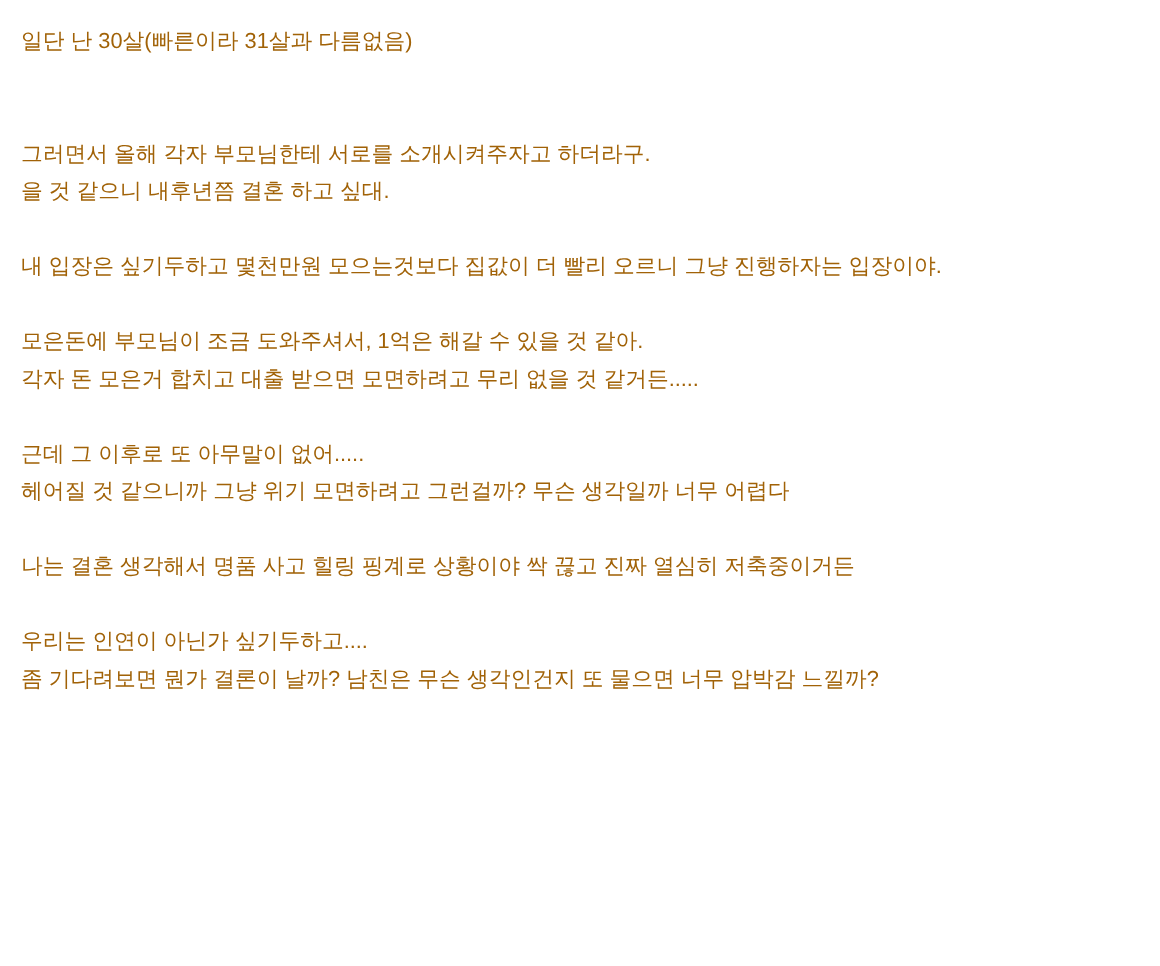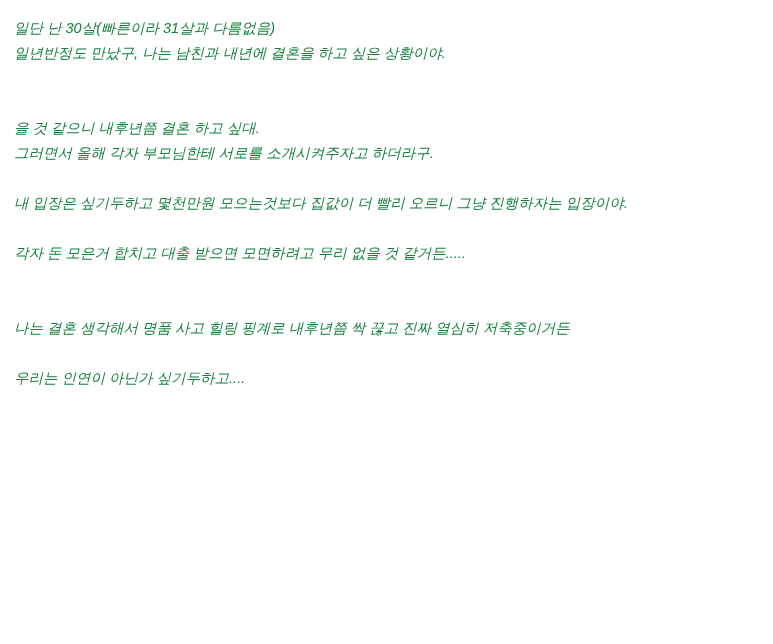--- a/index.html
+++ b/index.html
@@ -21,69 +21,73 @@
     padding: 16px 14px 0 14px;
     background: #ffffff;
   }
   .para {
     margin: 0;
     padding: 0;
   }
   .line {
     font-size: 14.5px;
     line-height: 25px;
-    color: #15803d;
+    color: #a16207;
     white-space: pre-wrap;
     word-break: break-all;
-    font-style: italic;
   }
   .gap-sm {
     height: 25px;
   }
 </style>
 </head>
 <body>
 
 <div class="page">
 
   <div class="para">
     <div class="line">일단 난 30살(빠른이라 31살과 다름없음)</div>
-    <div class="line">일년반정도 만났구, 나는 남친과 내년에 결혼을 하고 싶은 상황이야.</div>
   </div>
 
   <div class="gap-sm"></div>
 
 
   <div class="gap-sm"></div>
 
   <div class="para">
+    <div class="line">그러면서 올해 각자 부모님한테 서로를 소개시켜주자고 하더라구.</div>
     <div class="line">을 것 같으니 내후년쯤 결혼 하고 싶대.</div>
-    <div class="line">그러면서 올해 각자 부모님한테 서로를 소개시켜주자고 하더라구.</div>
   </div>
 
   <div class="gap-sm"></div>
 
   <div class="para">
     <div class="line">내 입장은 싶기두하고 몇천만원 모으는것보다 집값이 더 빨리 오르니 그냥 진행하자는 입장이야.</div>
   </div>
 
   <div class="gap-sm"></div>
 
   <div class="para">
+    <div class="line">모은돈에 부모님이 조금 도와주셔서, 1억은 해갈 수 있을 것 같아.</div>
     <div class="line">각자 돈 모은거 합치고 대출 받으면 모면하려고 무리 없을 것 같거든.....</div>
   </div>
 
   <div class="gap-sm"></div>
 
+  <div class="para">
+    <div class="line">근데 그 이후로 또 아무말이 없어.....</div>
+    <div class="line">헤어질 것 같으니까 그냥 위기 모면하려고 그런걸까? 무슨 생각일까 너무 어렵다</div>
+  </div>
 
   <div class="gap-sm"></div>
 
   <div class="para">
-    <div class="line">나는 결혼 생각해서 명품 사고 힐링 핑계로 내후년쯤 싹 끊고 진짜 열심히 저축중이거든</div>
+    <div class="line">나는 결혼 생각해서 명품 사고 힐링 핑계로 상황이야 싹 끊고 진짜 열심히 저축중이거든</div>
   </div>
 
   <div class="gap-sm"></div>
 
   <div class="para">
     <div class="line">우리는 인연이 아닌가 싶기두하고....</div>
+    <div class="line">좀 기다려보면 뭔가 결론이 날까? 남친은 무슨 생각인건지 또 물으면 너무 압박감 느낄까?</div>
   </div>
 
 </div>
 
 </body></html>

